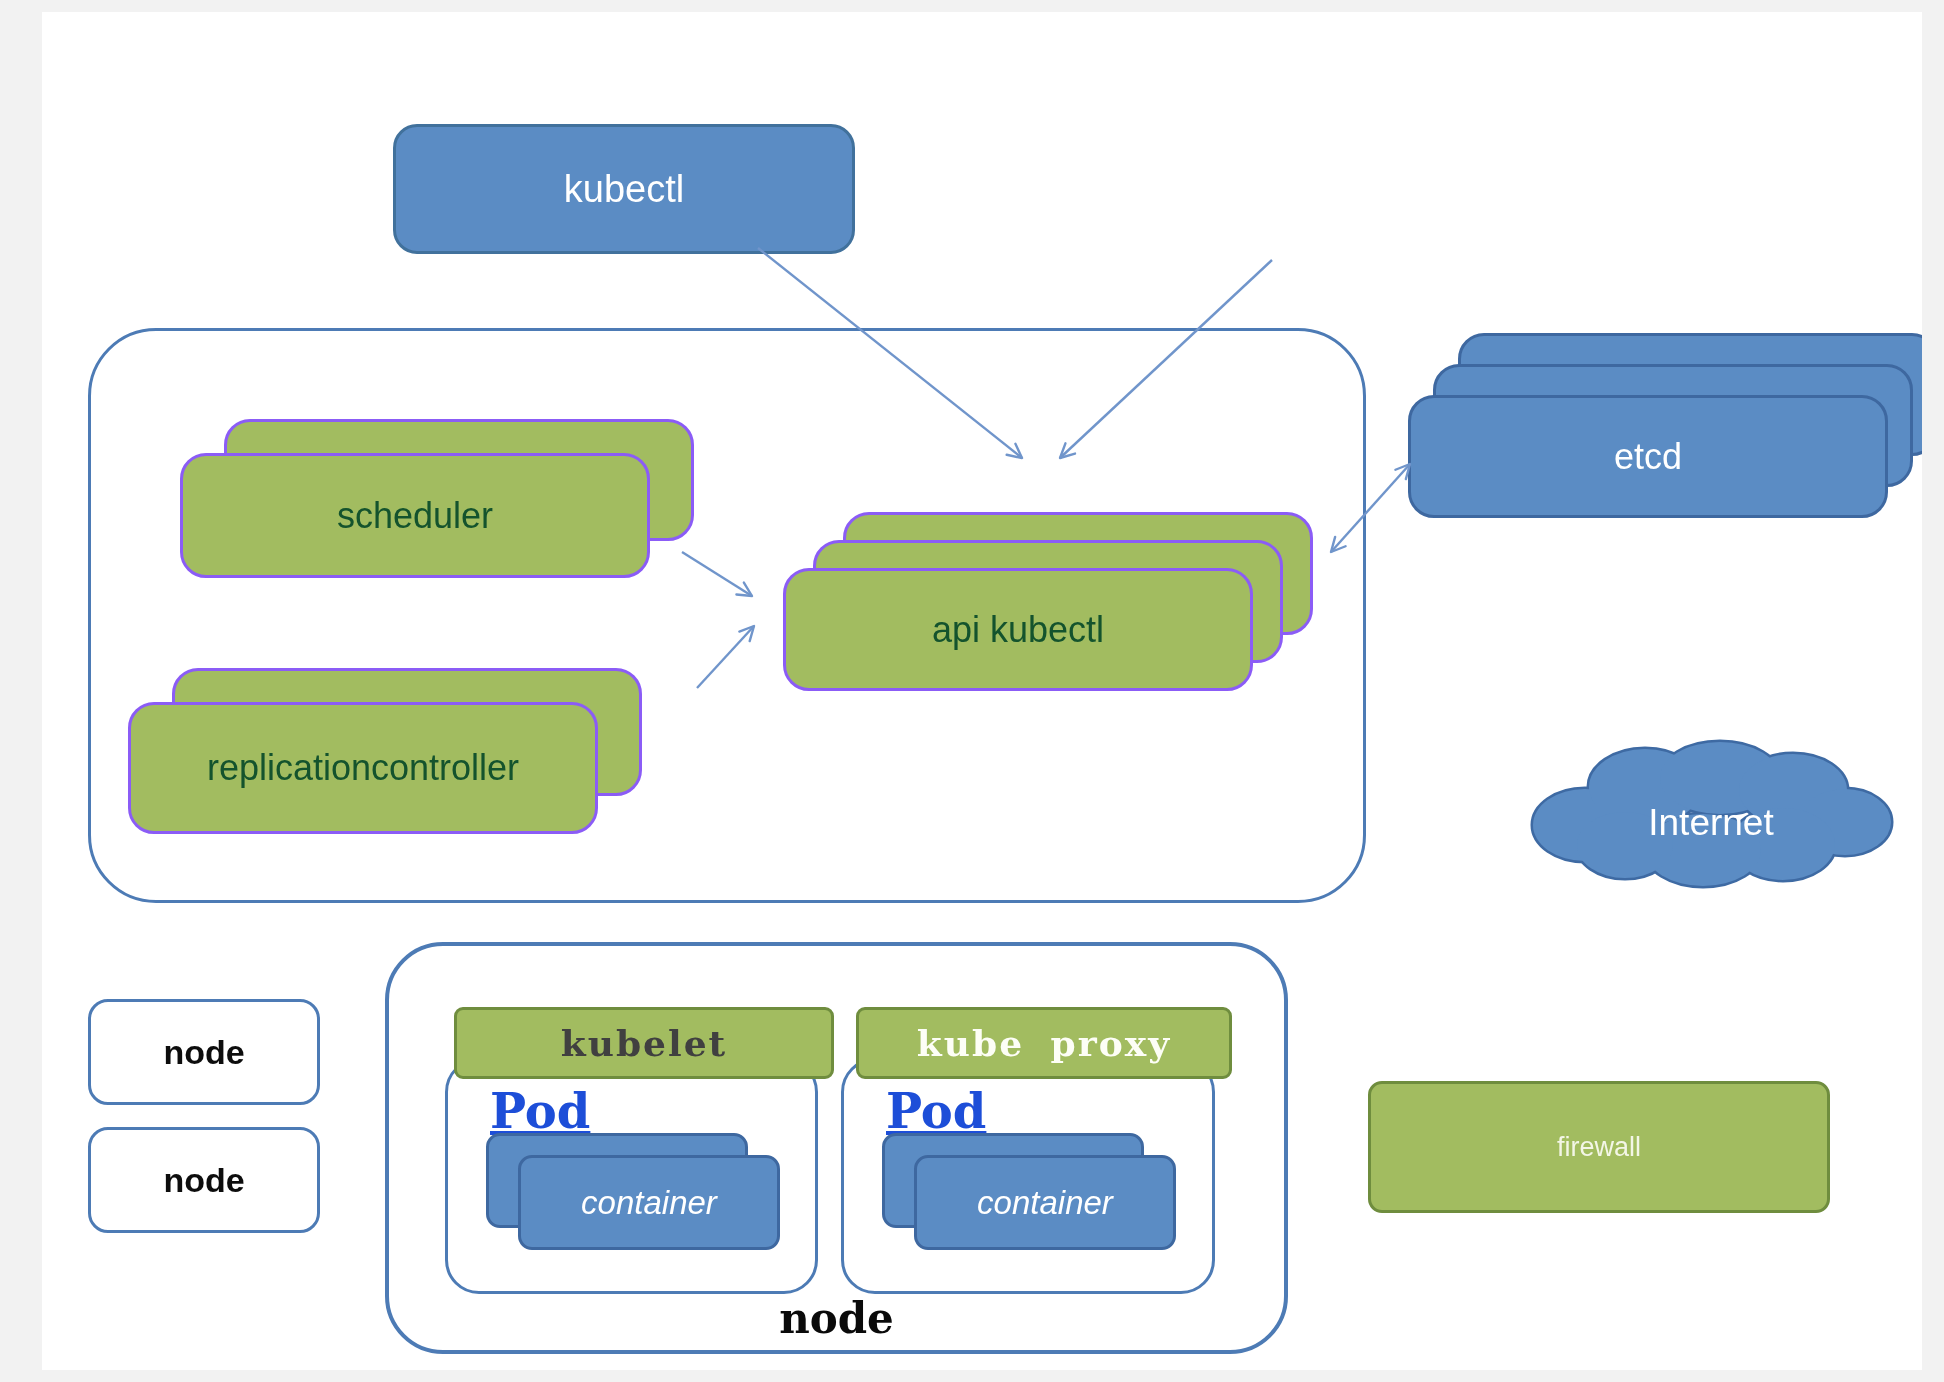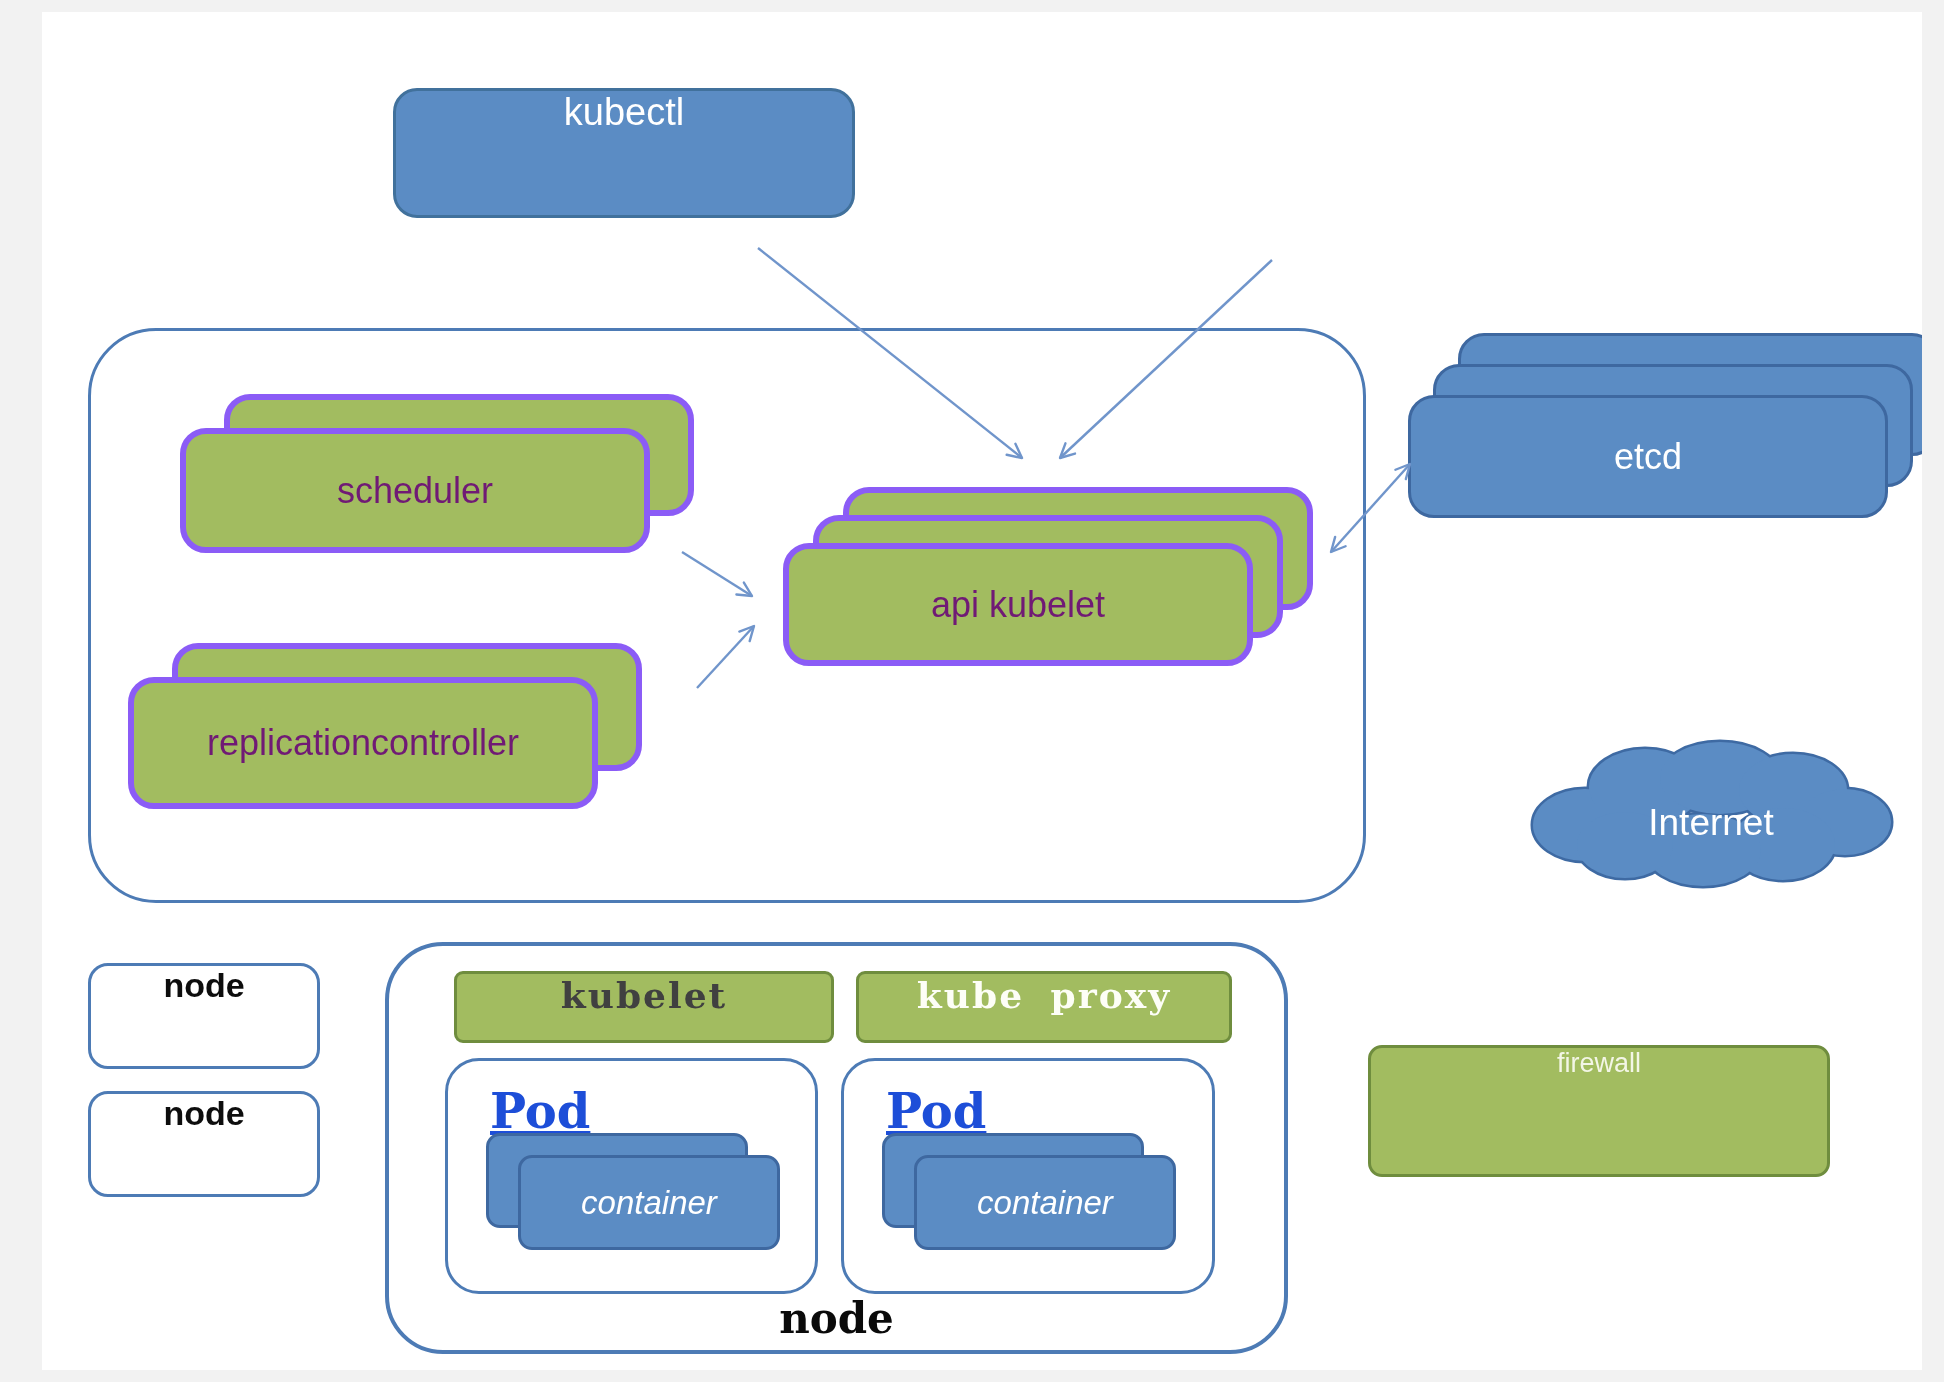--- a/index.html
+++ b/index.html
@@ -5,39 +5,39 @@
   html,body{margin:0;padding:0;background:#e8e8e8;}
   .frame{position:relative;width:1944px;height:1382px;background:#ffffff;overflow:hidden;
          font-family:"Liberation Sans",sans-serif;}
   
   .strip{position:absolute;background:#f2f2f2;z-index:50;}
   .strip.left{left:0;top:0;width:42px;height:1382px;}
   .strip.top{left:0;top:0;width:1944px;height:12px;}
   .strip.right{left:1922px;top:0;width:22px;height:1382px;}
   .strip.bottom{left:0;top:1370px;width:1944px;height:12px;}
 
-  .box{position:absolute;box-sizing:border-box;display:flex;justify-content:center;z-index:10;}
+  .box{position:absolute;box-sizing:border-box;display:flex;align-items:center;justify-content:center;z-index:10;margin-top:36px;}
   .blue-box{background:#5b8cc4;border:3px solid #41719c;color:#ffffff;}
   .green-box{background:#a2bc60;border:3px solid #6f8d3e;color:#f3f6e6;}
 
   
   .kubectl{left:393px;top:88px;width:462px;height:130px;border-radius:24px;font-size:38px;}
   .webui{left:1063px;top:92px;width:468px;height:128px;border-radius:10px;background:#fff;
          border:3px dotted #a9bcd8;color:#0d0d0d;font-family:"DejaVu Serif",serif;font-weight:600;
          font-size:38px;letter-spacing:1px;}
 
   
   .master{left:88px;top:328px;width:1278px;height:575px;border:3px solid #4d7bb5;border-radius:68px;
           position:absolute;box-sizing:border-box;z-index:5;}
 
   
   .stack{position:absolute;z-index:10;}
   .layer{position:absolute;box-sizing:border-box;border-radius:26px;display:flex;align-items:center;
          justify-content:center;font-size:36px;}
-  .layer.g{background:#a2bc60;border:6px solid #8b5cf6;color:#701a75;}
+  .layer.g{background:#a2bc60;border:3px solid #8b5cf6;color:#14532d;margin-top:25px;}
   .layer.b{background:#5b8cc4;border:3px solid #3e68a0;color:#ffffff;}
 
   .scheduler{left:180px;top:428px;width:470px;height:125px;}
   .scheduler .back{left:44px;top:-34px;width:470px;height:122px;}
   .scheduler .front{left:0;top:0;width:470px;height:125px;}
 
   .replication{left:128px;top:677px;width:470px;height:132px;}
   .replication .back{left:44px;top:-34px;width:470px;height:128px;}
   .replication .front{left:0;top:0;width:470px;height:132px;flex-direction:row;line-height:48px;}
 
@@ -121,21 +121,21 @@
     <div class="layer g front">
       <span>replication</span>
       <span>controller</span>
     </div>
   </div>
 
   <div class="stack api">
     <div class="layer g l2"></div>
     <div class="layer g l1"></div>
     <div class="layer g front">
-      <span>api kubelet</span>
+      <span>api kubectl</span>
     </div>
   </div>
 
   <div class="stack etcd">
     <div class="layer b l2"></div>
     <div class="layer b l1"></div>
     <div class="layer b front">
       <span>etcd</span>
     </div>
   </div>

